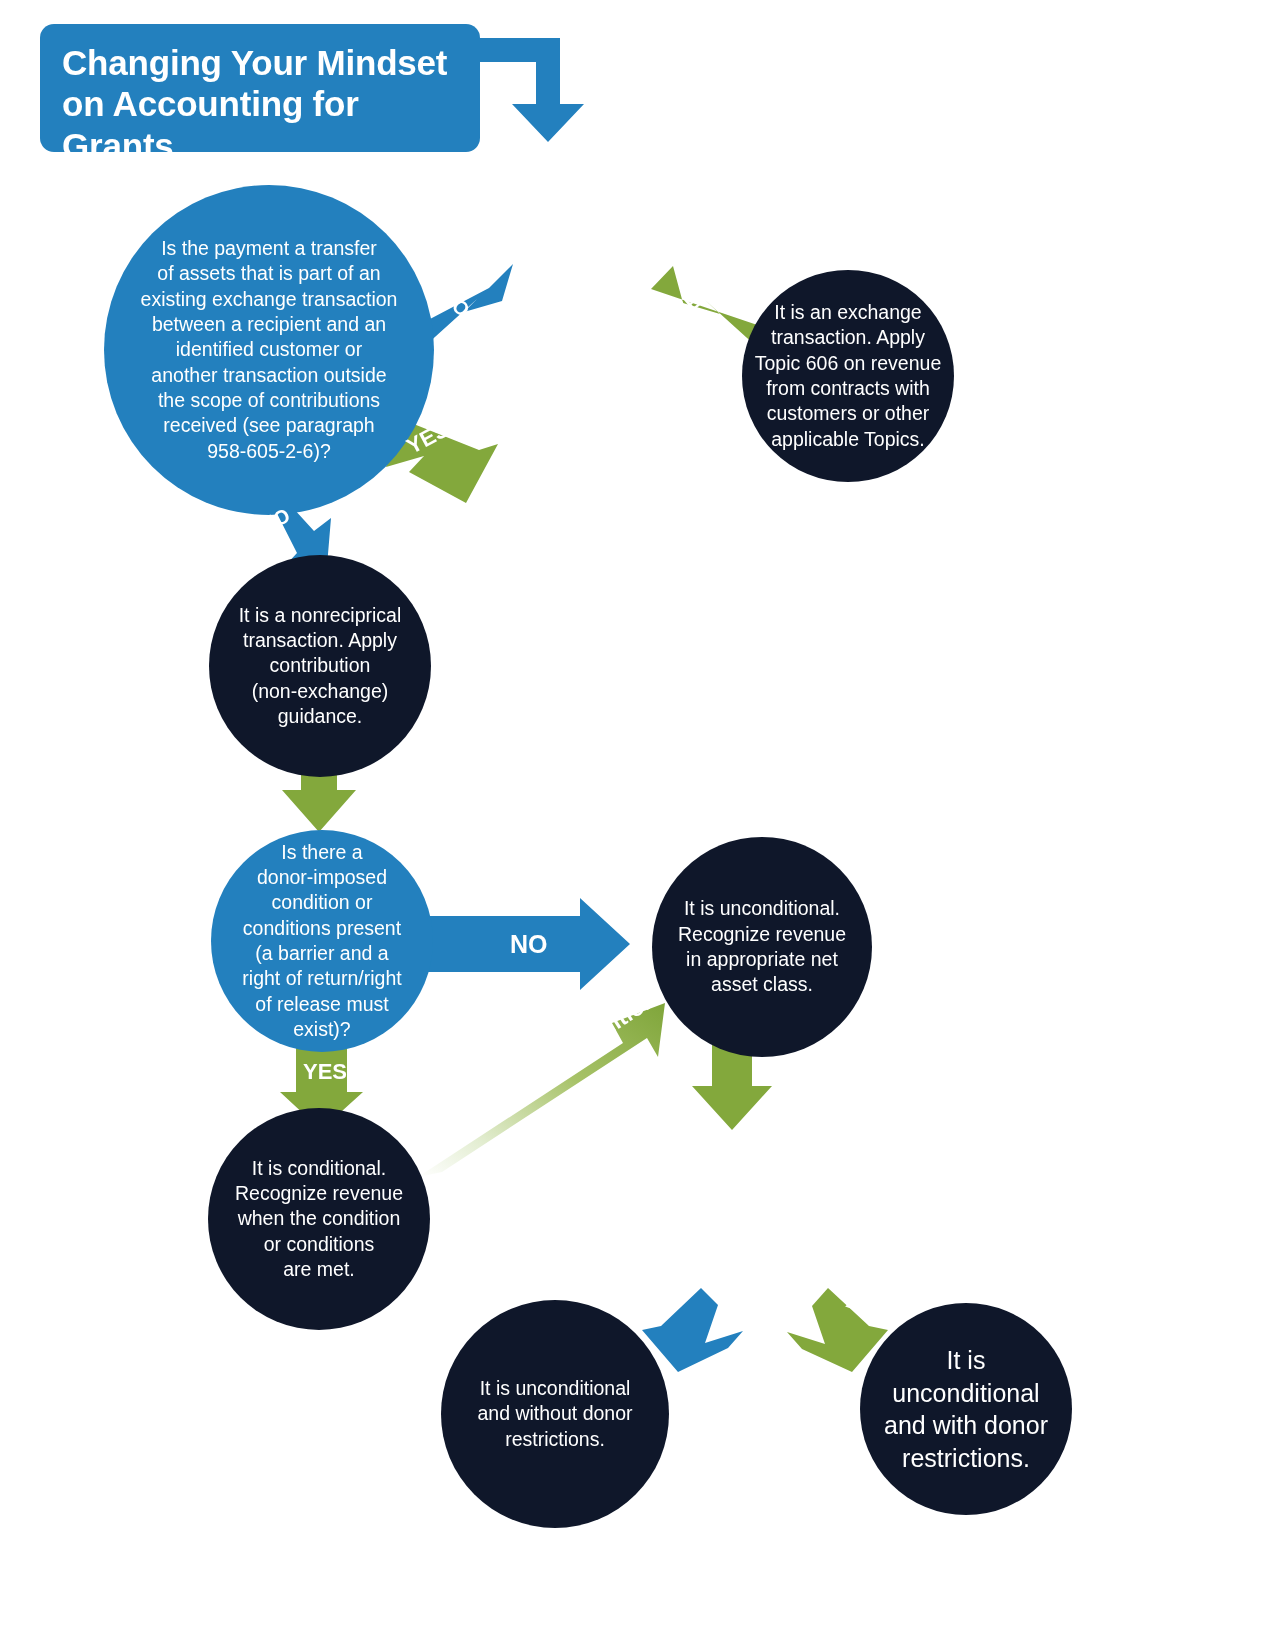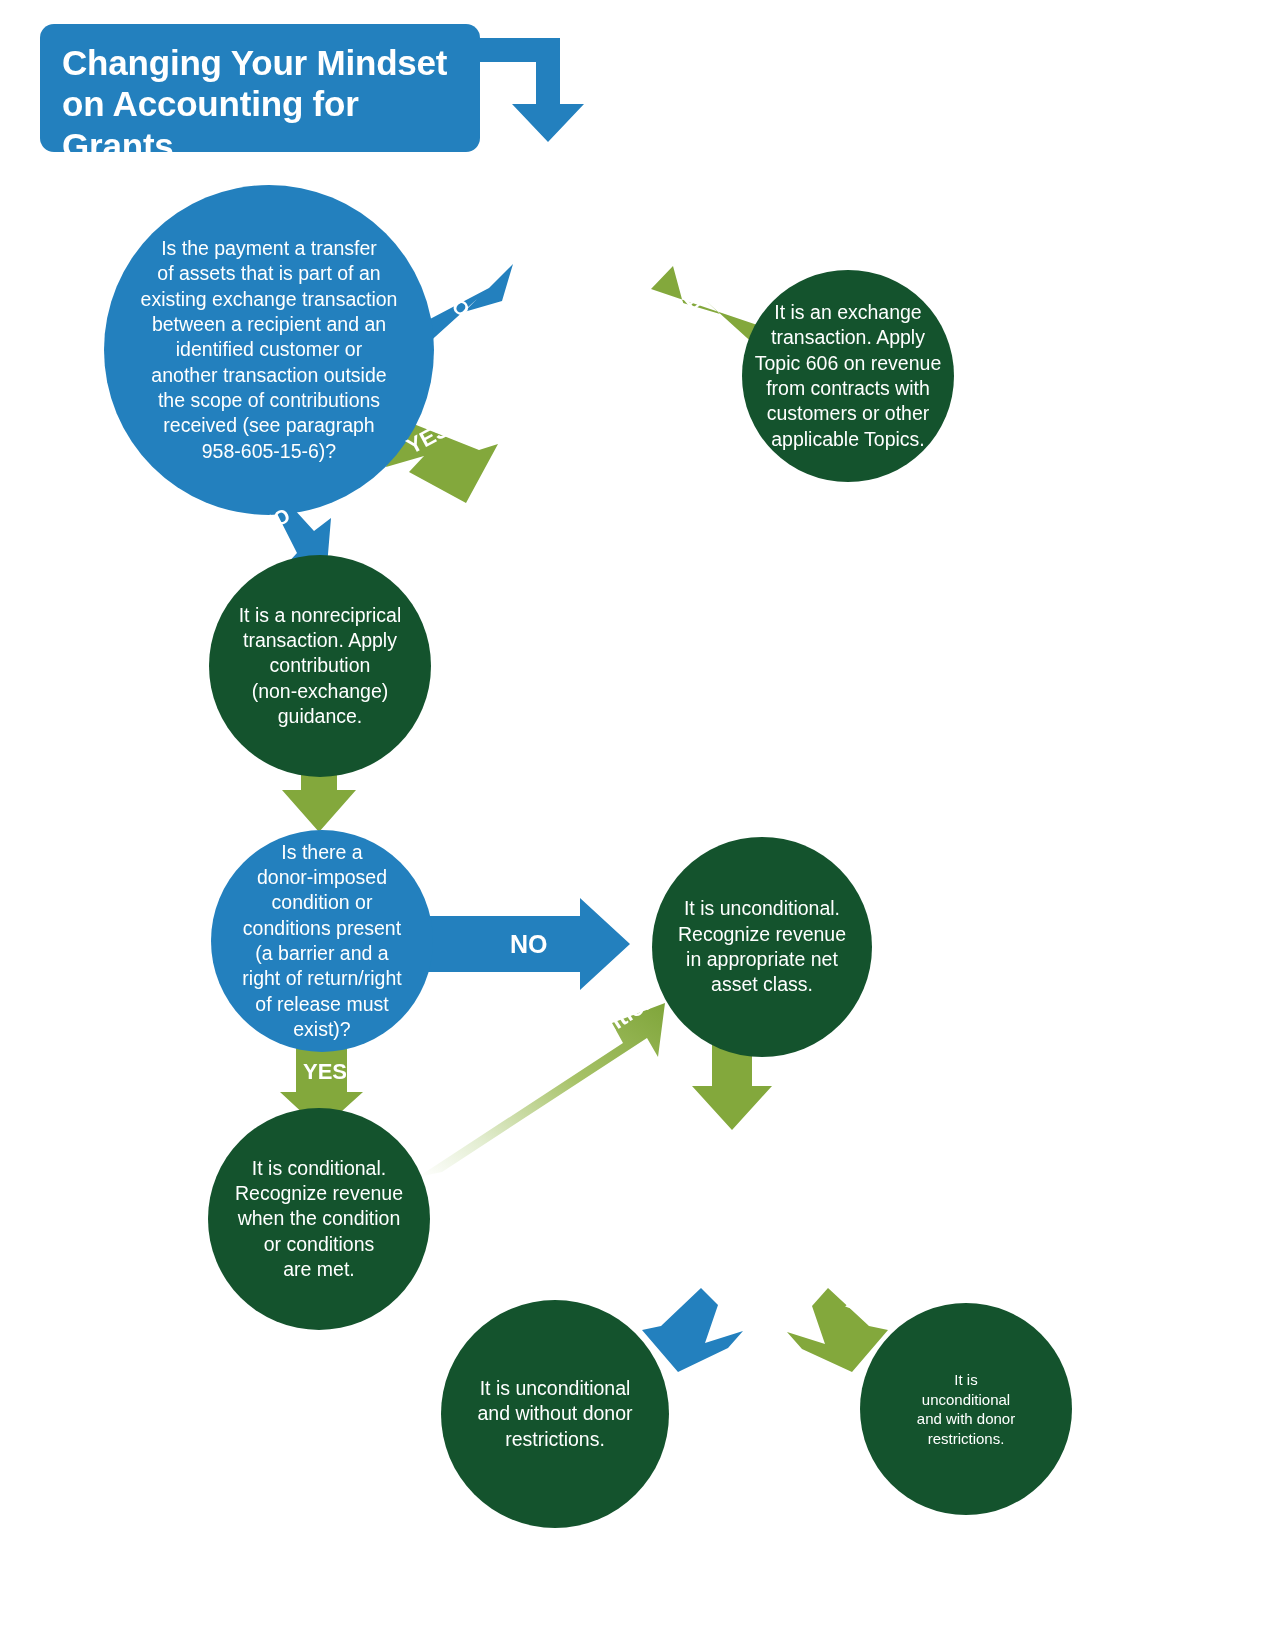--- a/index.html
+++ b/index.html
@@ -56,21 +56,21 @@
     color: #ffffff;
     box-sizing: border-box;
     z-index: 4;
   }
   .node .node-text {
     white-space: pre-line;
     line-height: 1.30;
     padding: 0 8px;
   }
   .node.blue { background: #2380be; }
-  .node.green { background: #14532d; }
+  .node.green { background: #0f172a; }
 
   
   .edge-label {
     position: absolute;
     color: #ffffff;
     font-weight: bold;
     z-index: 6;
     white-space: nowrap;
     pointer-events: none;
   }
@@ -151,21 +151,21 @@
 
   <div class="node blue" style="left:104px; top:185px; width:330px; height:330px; font-size:19.5px;">
     <div class="node-text">Is the payment a transfer
 of assets that is part of an
 existing exchange transaction
 between a recipient and an
 identified customer or
 another transaction outside
 the scope of contributions
 received (see paragraph
-958-605-15-6)?</div>
+958-605-2-6)?</div>
   </div>
 
   <div class="node green" style="left:742px; top:270px; width:212px; height:212px; font-size:19.5px;">
     <div class="node-text">It is an exchange
 transaction. Apply
 Topic 606 on revenue
 from contracts with
 customers or other
 applicable Topics.</div>
   </div>
@@ -205,21 +205,21 @@
 are met.</div>
   </div>
 
 
   <div class="node green" style="left:441px; top:1300px; width:228px; height:228px; font-size:19.5px;">
     <div class="node-text">It is unconditional
 and without donor
 restrictions.</div>
   </div>
 
-  <div class="node green" style="left:860px; top:1303px; width:212px; height:212px; font-size:15px;">
+  <div class="node green" style="left:860px; top:1303px; width:212px; height:212px; font-size:25px;">
     <div class="node-text">It is
 unconditional
 and with donor
 restrictions.</div>
   </div>
 
   <div class="edge-label small" style="left:440px; top:292px; transform:rotate(40deg);">NO</div>
 
   <div class="edge-label small" style="left:673px; top:291px; transform:rotate(-40deg);">YES</div>
 

